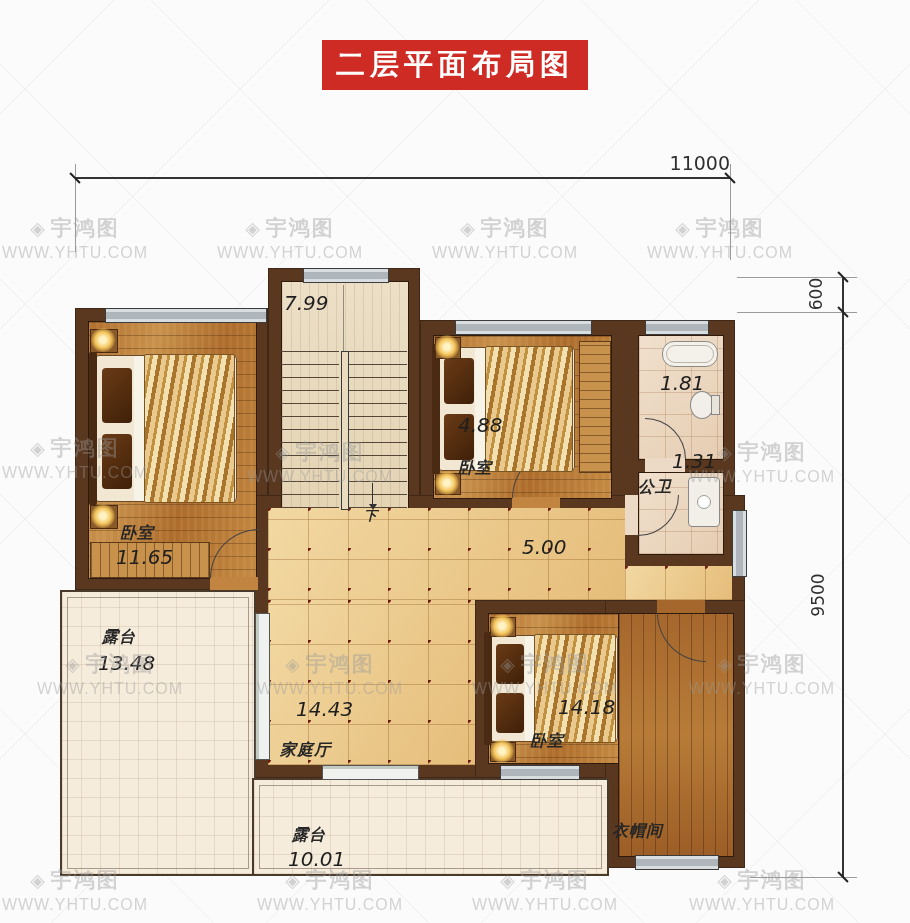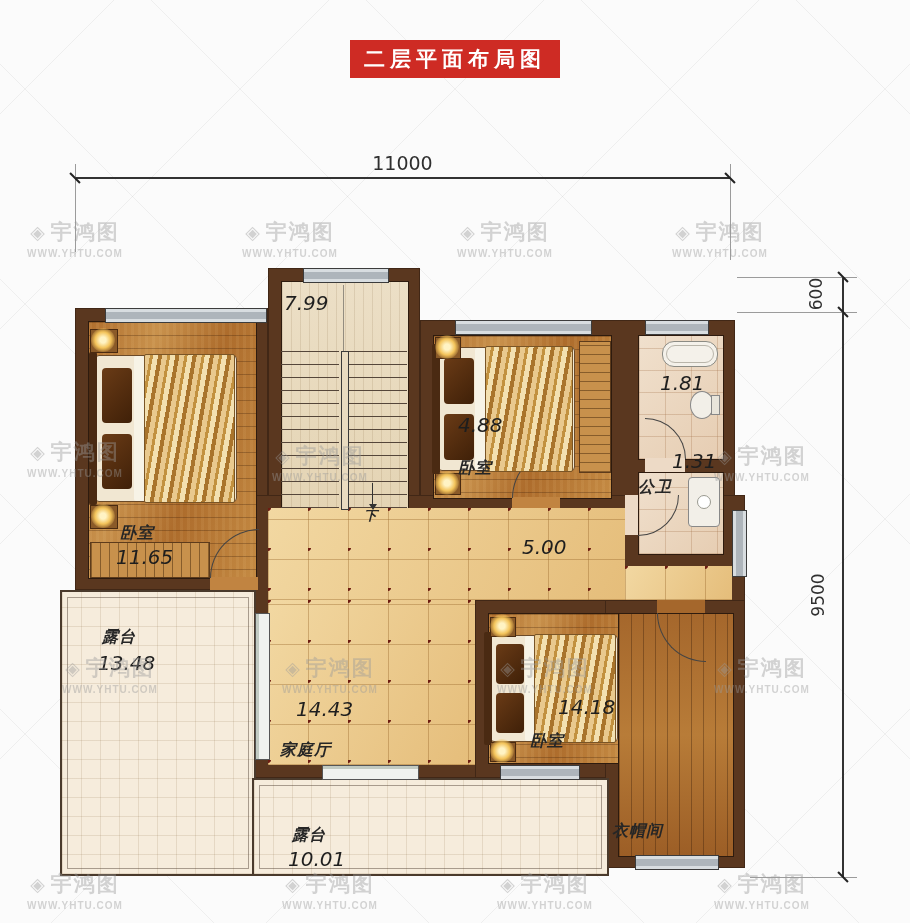--- a/index.html
+++ b/index.html
@@ -9,24 +9,24 @@
   
   .bg-diag{left:0;top:0;width:910px;height:923px;
     background:
       repeating-linear-gradient(45deg, transparent 0 151px, rgba(0,0,0,0.05) 151px 152px),
       repeating-linear-gradient(-45deg, transparent 0 151px, rgba(0,0,0,0.05) 151px 152px);
     pointer-events:none;}
   .wm-layer{left:0;top:0;width:910px;height:923px;pointer-events:none;z-index:40;}
   .wm-item{position:absolute;transform:translate(-50%,-50%);text-align:center;color:#9a9a9a;opacity:.42;}
   .wm-brand{font-size:21px;font-weight:bold;letter-spacing:2px;white-space:nowrap;}
   .wm-ico{font-size:19px;margin-right:4px;}
-  .wm-site{font-size:10px;letter-spacing:1px;margin-top:2px;white-space:nowrap;font-weight:bold;}
+  .wm-site{font-size:16px;letter-spacing:1px;margin-top:2px;white-space:nowrap;}
   
   .banner{left:50%;top:40px;transform:translateX(-50%);background:#ce2b24;color:#fff;
-          padding:5px 14px;font-size:21px;font-weight:bold;letter-spacing:5px;white-space:nowrap;z-index:50;}
+          padding:5px 14px;font-size:29px;font-weight:bold;letter-spacing:5px;white-space:nowrap;z-index:50;}
   .subtitle{left:0;top:88px;width:910px;text-align:center;color:#4a4a4a;font-size:21px;letter-spacing:2px;z-index:50;}
   
   .dimline{background:#333;}
   .extline{background:#9b9b9b;}
   .tick{width:14px;height:2px;background:#222;transform:rotate(45deg);}
   .dimtext{color:#2f2f2f;font-size:19px;font-family:"DejaVu Sans",sans-serif;}
   .vdim{transform:rotate(-90deg);transform-origin:center;white-space:nowrap;}
   
   .plan{left:60px;top:255px;width:700px;height:625px;z-index:10;font-style:italic;}
   .wall{background:#5a371f;box-shadow:inset 0 0 0 1px rgba(0,0,0,.28);}
@@ -98,21 +98,21 @@
 </style>
 </head>
 <body>
 
 <div class="canvas">
 
   <div class="abs bg-diag"></div>
 
   <div class="abs banner">二层平面布局图</div>
 
-  <div class="abs dimtext" style="left:75px;top:152px;width:655px;text-align:center;">11000</div>
+  <div class="abs dimtext" style="left:75px;top:152px;width:655px;text-align:right;">11000</div>
   <div class="abs dimline" style="left:75px;top:177px;width:655px;height:2px;"></div>
   <div class="abs extline" style="left:75px;top:164px;width:1px;height:88px;"></div>
   <div class="abs extline" style="left:730px;top:164px;width:1px;height:96px;"></div>
   <div class="abs tick" style="left:68px;top:177px;"></div>
   <div class="abs tick" style="left:723px;top:177px;"></div>
 
   <div class="abs dimline" style="left:842px;top:277px;width:2px;height:601px;"></div>
   <div class="abs extline" style="left:737px;top:277px;width:120px;height:1px;"></div>
   <div class="abs extline" style="left:737px;top:312px;width:120px;height:1px;"></div>
   <div class="abs extline" style="left:750px;top:877px;width:107px;height:1px;"></div>

